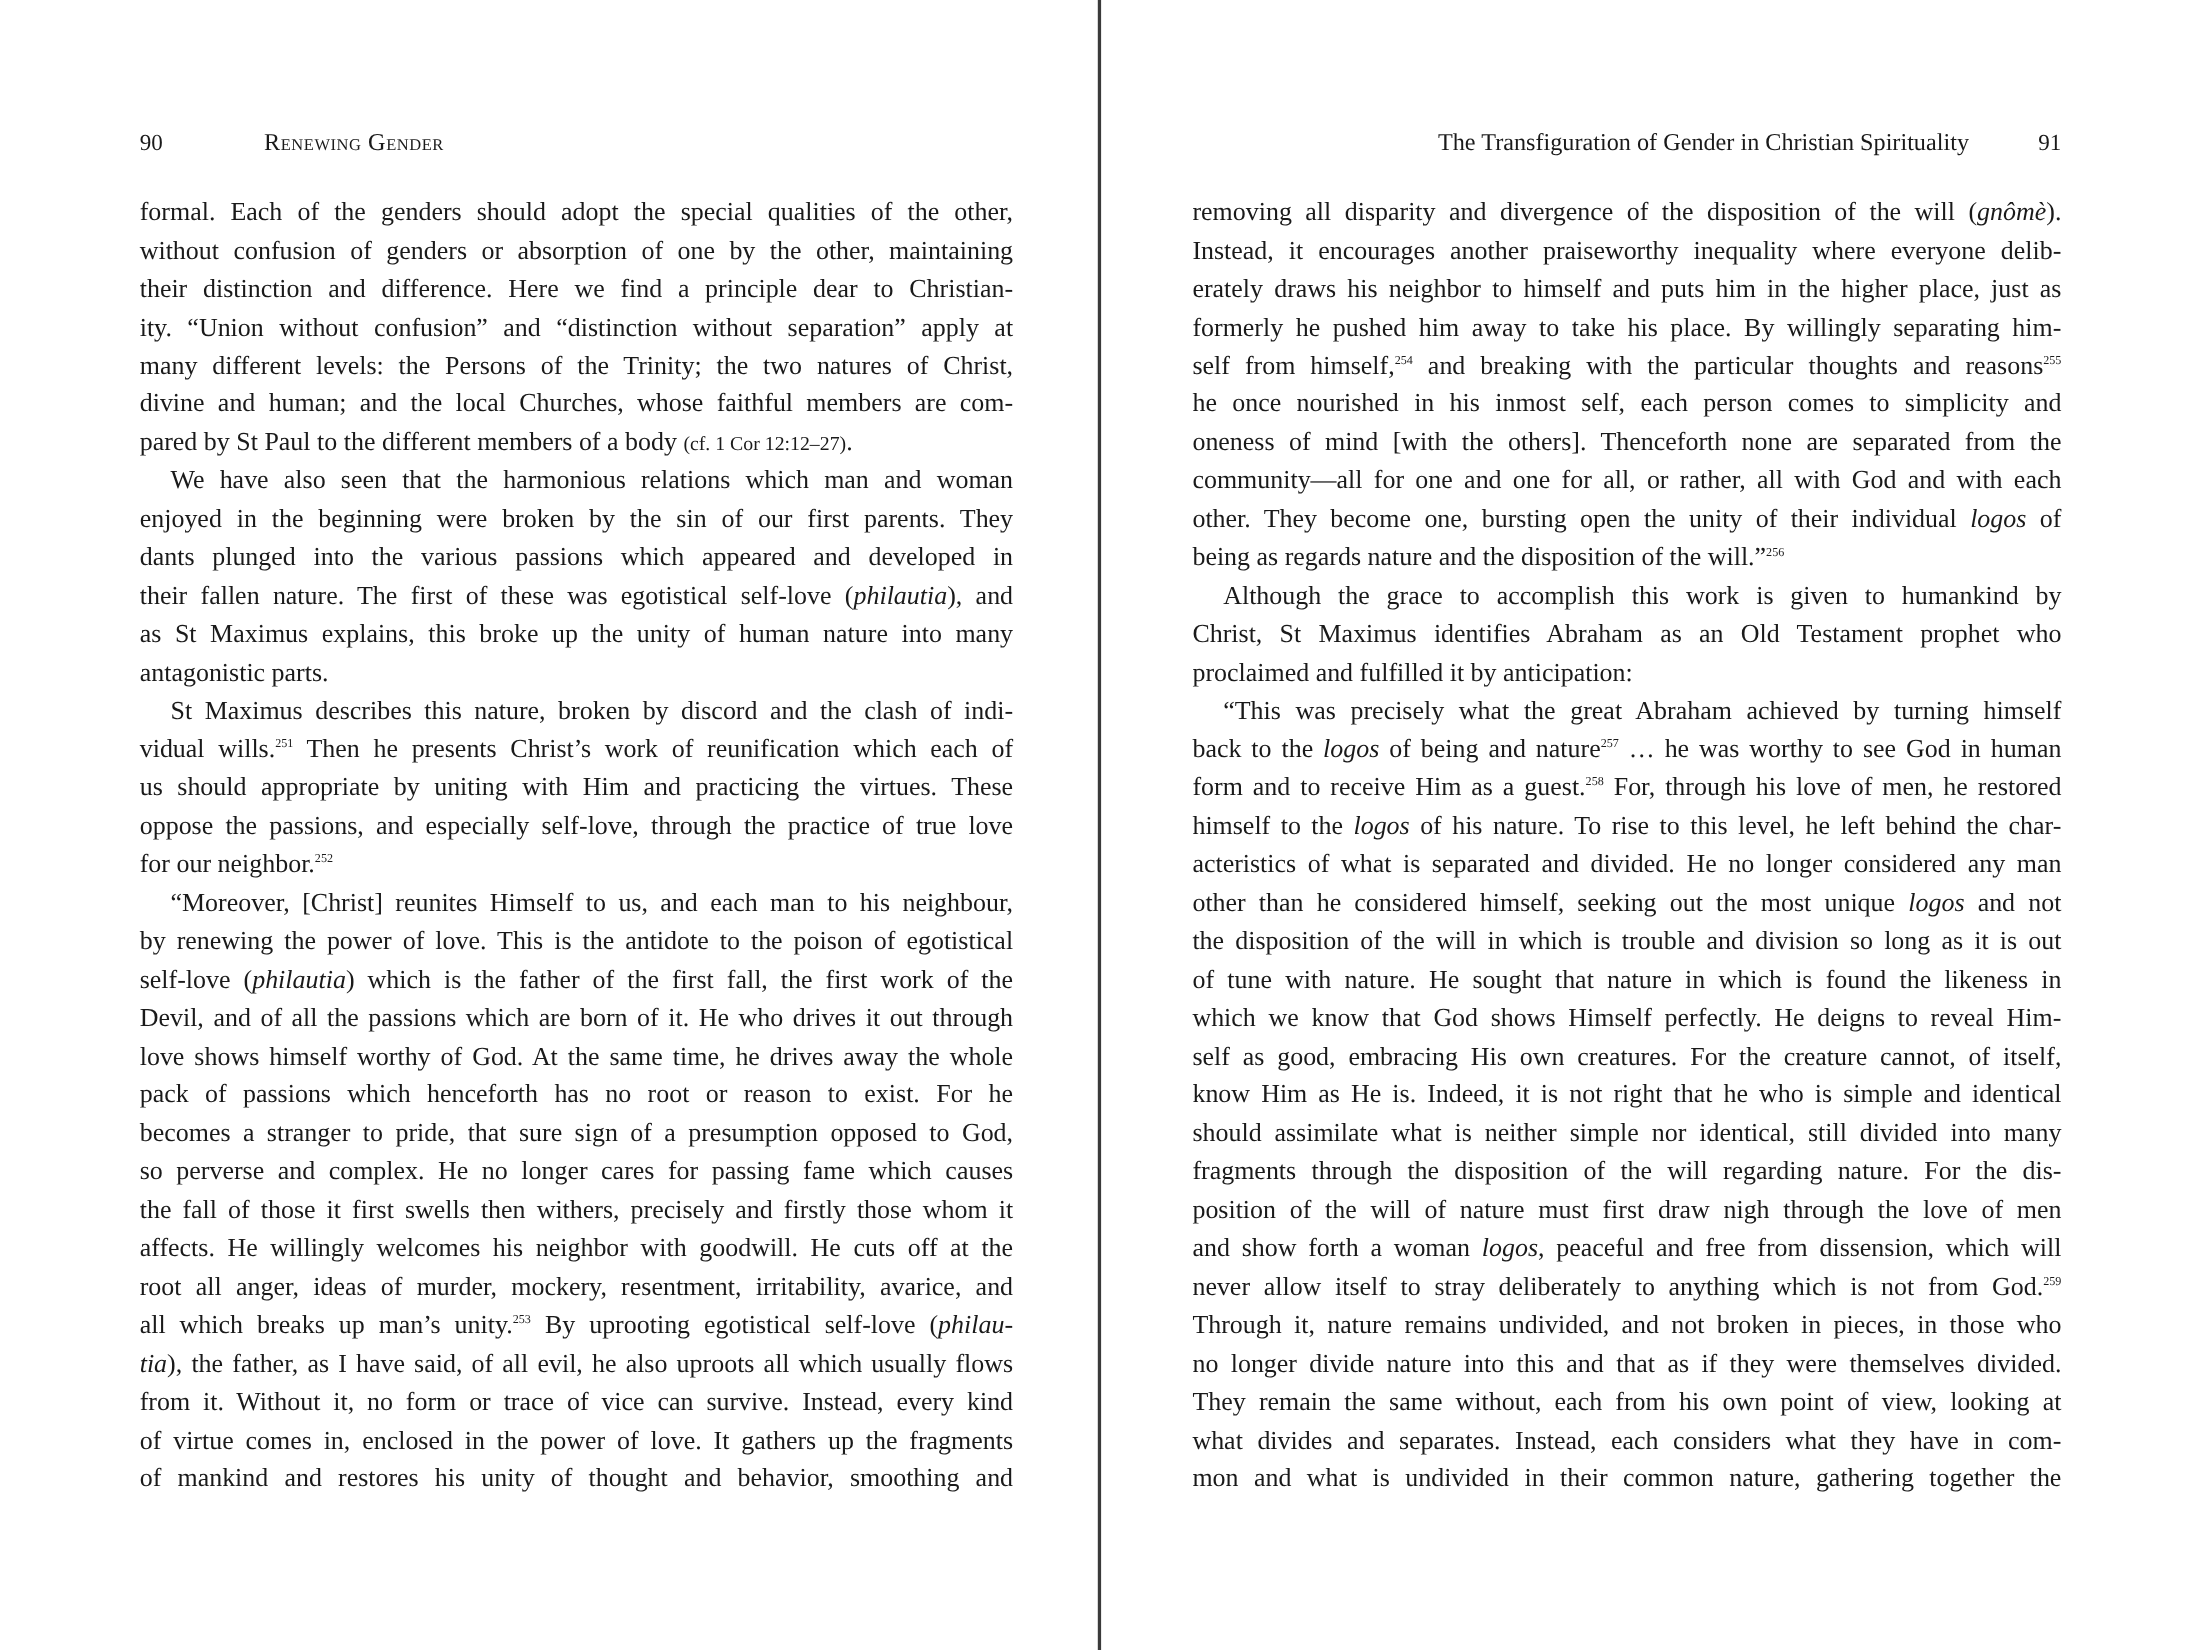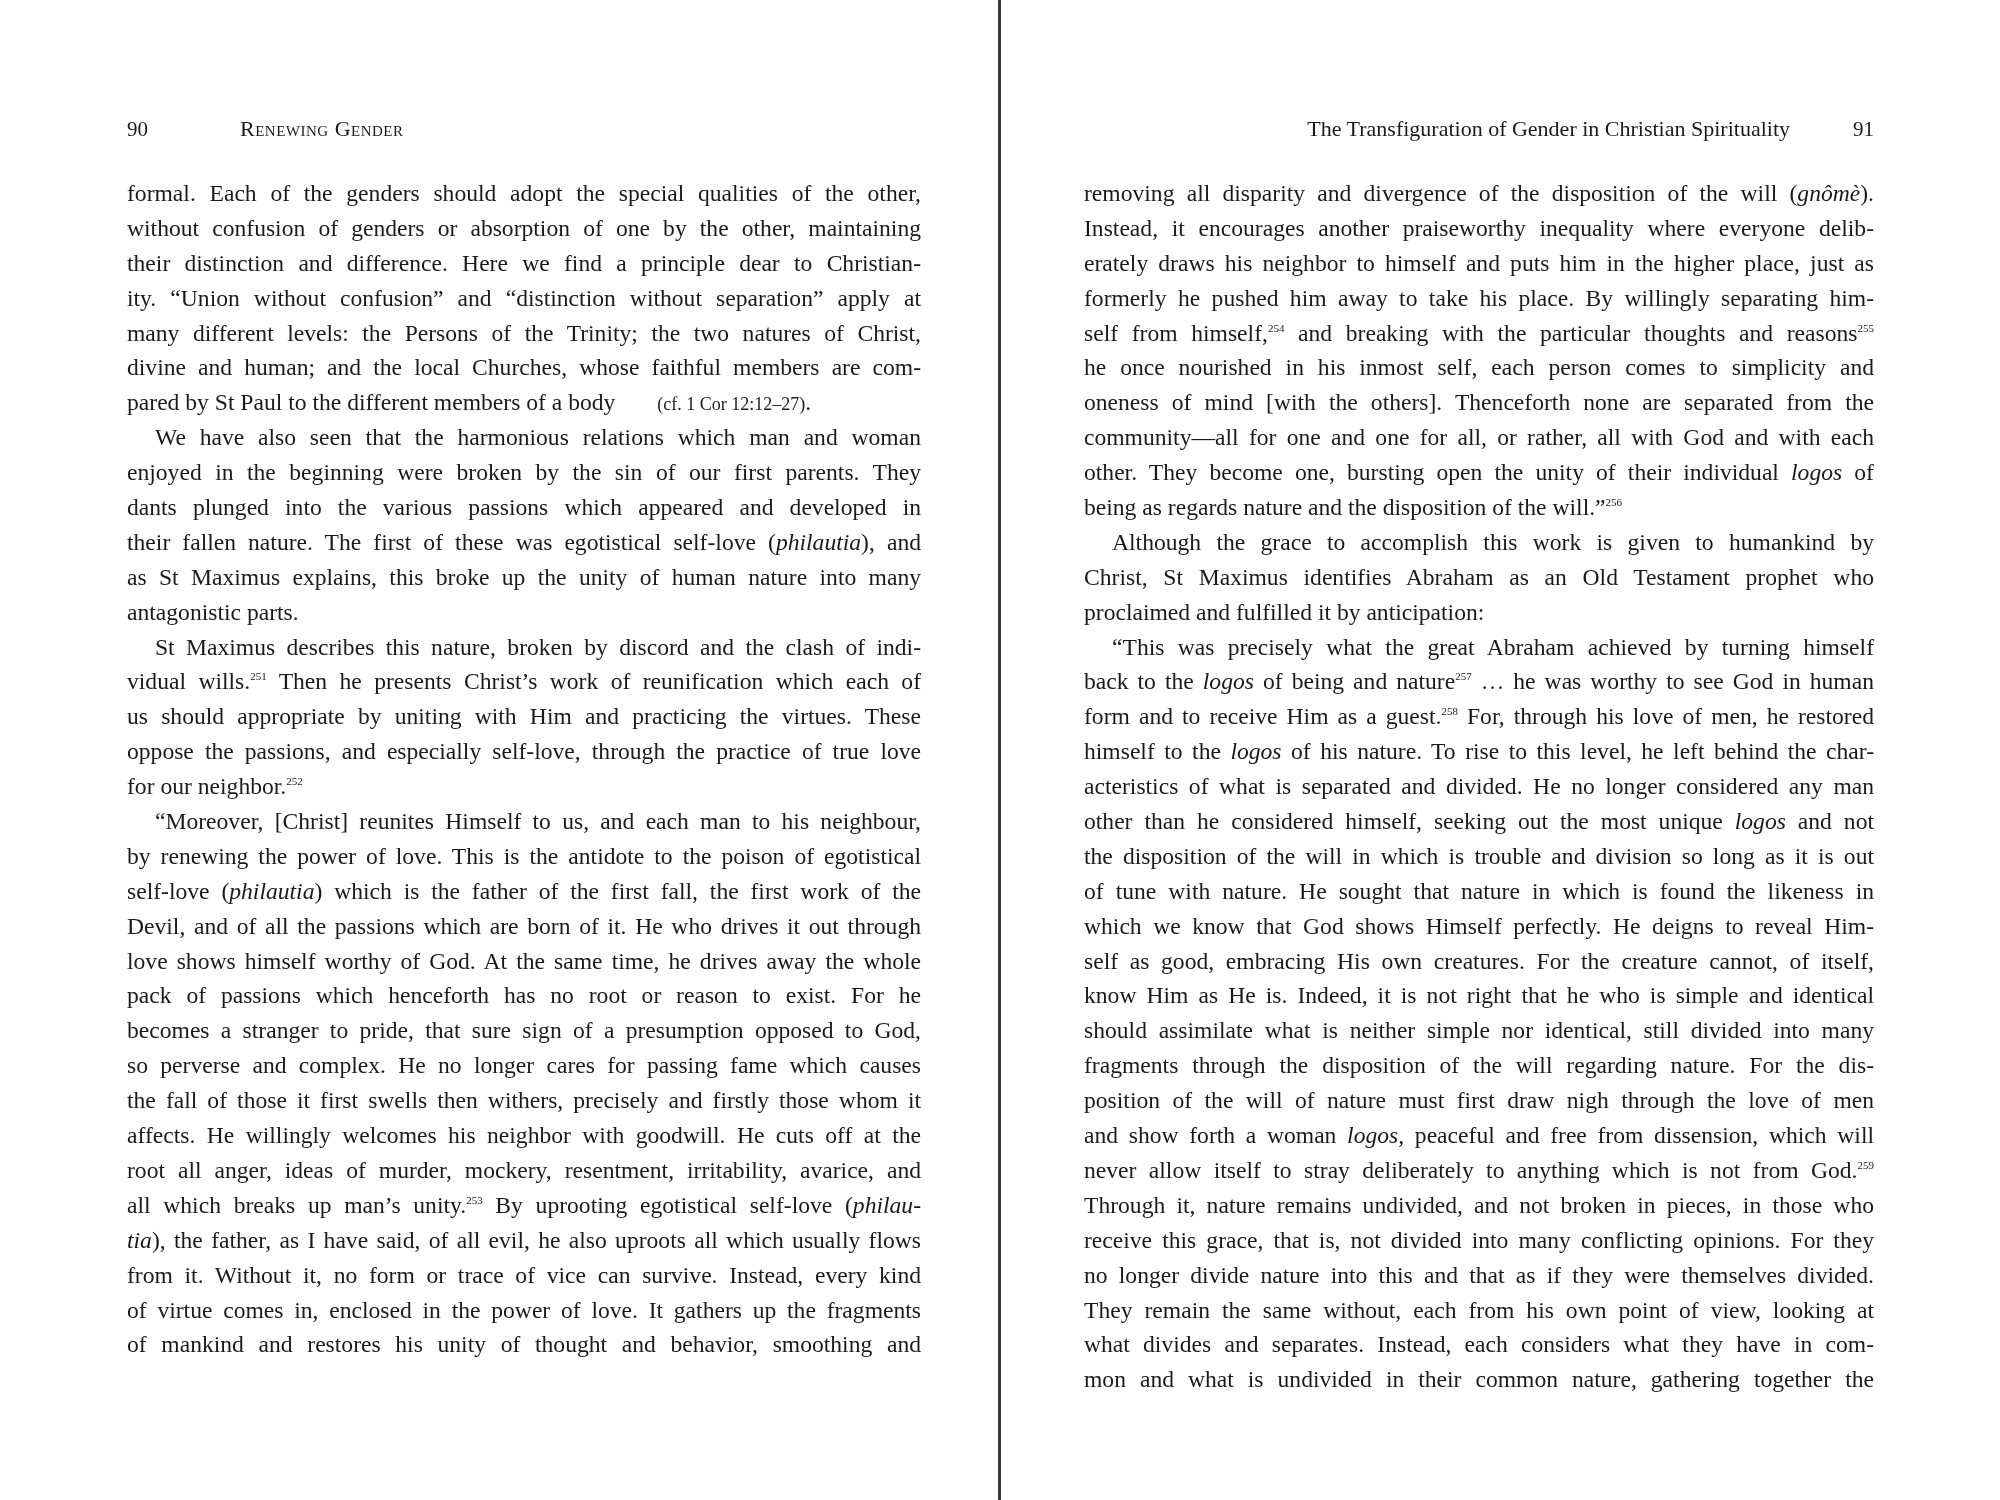--- a/index.html
+++ b/index.html
@@ -15,21 +15,21 @@
   .left .head-title { position: absolute; left: 93px; top: 0; font-variant: small-caps; letter-spacing: 0.5px; font-size: 22px; margin-left: 20px; }
   .right .folio { right: 0; }
   .right .head-title { position: absolute; right: 84px; top: 0; font-size: 22px; margin-left: 16px; }
   .body { position: absolute; top: 176px; left: 0; width: 100%; }
   .line { height: 34.9px; line-height: 34.9px; font-size: 23.6px; white-space: nowrap;
           text-align: justify; text-align-last: justify; overflow: visible; }
   .line.last { text-align-last: left; }
   .line.indent { text-indent: 28px; }
   .line i { font-style: italic; }
   .line sup { font-size: 11px; vertical-align: 0; position: relative; top: -9px; line-height: 0; }
-  .line small { font-size: 18px; margin-left: 36px; }
+  .line small { font-size: 18px; }
 </style>
 </head>
 <body>
 
 <div class="spine"></div>
 
 <div class="page left">
   <div class="running-head">
     <span class="folio">90</span>
     <span class="head-title">Renewing Gender</span>
@@ -101,19 +101,18 @@
       <div class="line"><span>of tune with nature. He sought that nature in which is found the likeness in</span></div>
       <div class="line"><span>which we know that God shows Himself perfectly. He deigns to reveal Him-</span></div>
       <div class="line"><span>self as good, embracing His own creatures. For the creature cannot, of itself,</span></div>
       <div class="line"><span>know Him as He is. Indeed, it is not right that he who is simple and identical</span></div>
       <div class="line"><span>should assimilate what is neither simple nor identical, still divided into many</span></div>
       <div class="line"><span>fragments through the disposition of the will regarding nature. For the dis-</span></div>
       <div class="line"><span>position of the will of nature must first draw nigh through the love of men</span></div>
       <div class="line"><span>and show forth a woman </span><i>logos</i><span>, peaceful and free from dissension, which will</span></div>
       <div class="line"><span>never allow itself to stray deliberately to anything which is not from God.</span><sup>259</sup></div>
       <div class="line"><span>Through it, nature remains undivided, and not broken in pieces, in those who</span></div>
-      <div class="line"><span>receive this grace, that is, not divided into many conflicting opinions. For they</span></div>
       <div class="line"><span>no longer divide nature into this and that as if they were themselves divided.</span></div>
       <div class="line"><span>They remain the same without, each from his own point of view, looking at</span></div>
       <div class="line"><span>what divides and separates. Instead, each considers what they have in com-</span></div>
       <div class="line"><span>mon and what is undivided in their common nature, gathering together the</span></div>
     </div>
 </div>
 
 </body></html>

